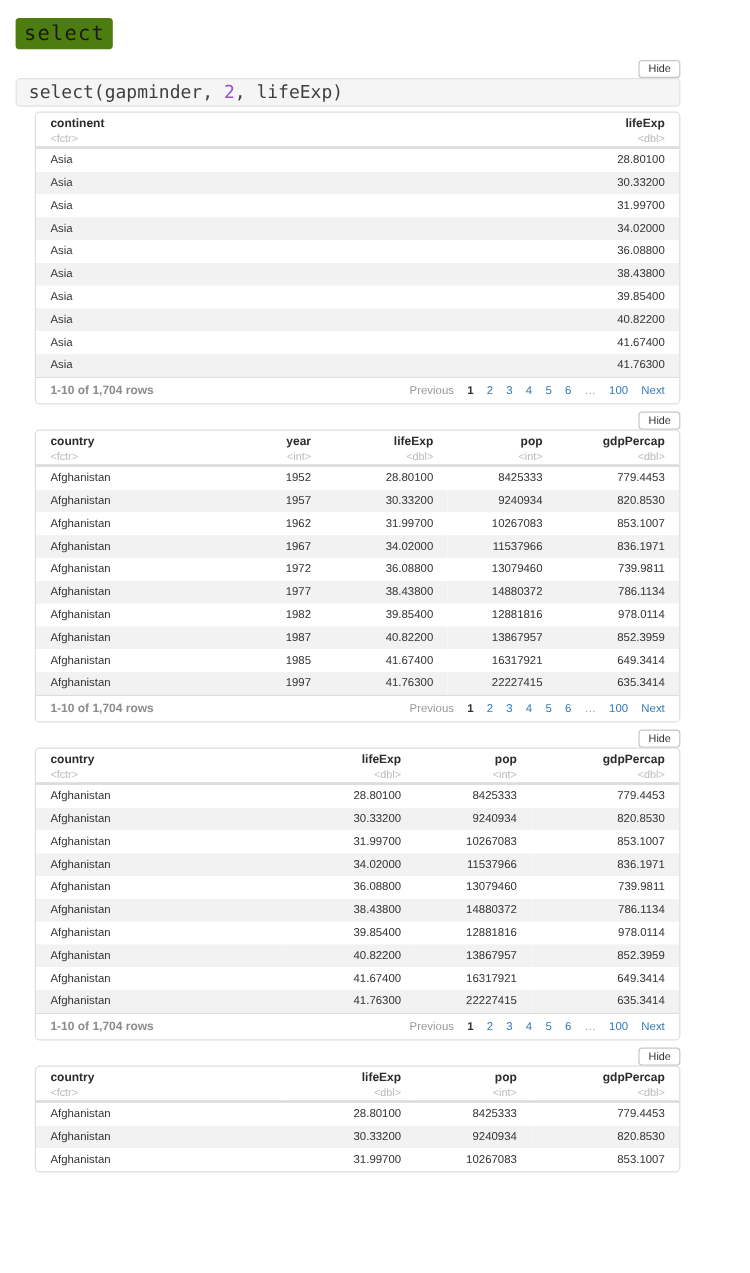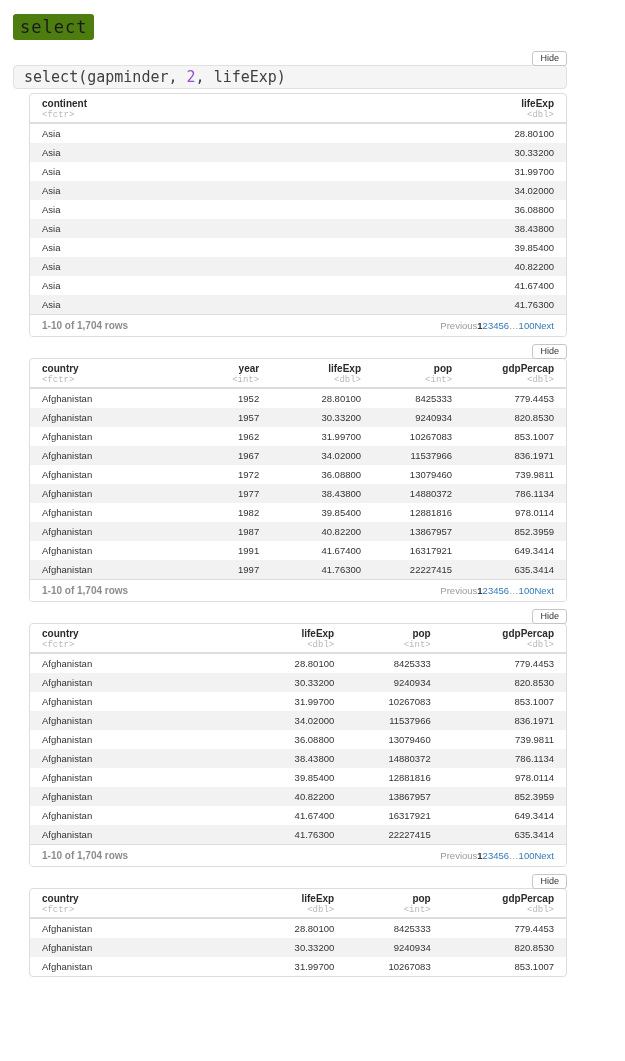--- a/index.html
+++ b/index.html
@@ -47,21 +47,21 @@
   .panel {
     border: 1px solid #ddd; border-radius: 4px;
     margin: 0 0 3px 16px; background: #fff; overflow: hidden;
   }
   table.grid { width: 100%; border-collapse: collapse; table-layout: fixed; }
   table.grid th {
     padding: 4px 12px 2px 12px; border-bottom: 2px solid #ddd;
     vertical-align: top; font-weight: normal;
   }
   .cname { font-size: 10px; line-height: 12px; font-weight: bold; color: #2b2b2b; }
-  .ctype { font-size: 9px;  line-height: 10px; color: #b9b9b9; font-family: Liberation Mono, monospace; }
+  .ctype { font-size: 9px;  line-height: 10px; color: #b9b9b9; }
   table.grid td {
     padding: 4px 12px; font-size: 9.5px; line-height: 11px; color: #333;
     overflow: hidden; white-space: nowrap;
   }
   table.grid tbody tr:nth-child(even) { background: #f2f2f2; }
   .al { text-align: left; }
   .ar { text-align: right; }
 
   
   .cols2 th:nth-child(1), .cols2 td:nth-child(1) { width: 55%; }
@@ -75,21 +75,21 @@
   .cols4 th:nth-child(3), .cols4 td:nth-child(3) { width: 18%; }
   .cols4 th:nth-child(4), .cols4 td:nth-child(4) { width: 23%; }
 
   
   .tfooter {
     border-top: 1px solid #ddd;
     display: flex; justify-content: space-between; align-items: center;
     padding: 5px 12px; background: #fff;
   }
   .rows-info { font-size: 10px; line-height: 11px; color: #8c8c8c; font-weight: bold; }
-  .pager { display: flex; font-size: 9.5px; line-height: 11px; }
+  .pager { display: flex; gap: 11px; font-size: 9.5px; line-height: 11px; }
   .pager span { cursor: pointer; }
   .pg-prev     { color: #999; cursor: default; }
   .pg-current  { color: #333; font-weight: bold; }
   .pg-link     { color: #337ab7; }
   .pg-ellipsis { color: #999; cursor: default; }
   .pg-next     { color: #337ab7; }
 </style>
 </head>
 <body>
 
@@ -262,21 +262,21 @@
               </tr>
               <tr>
                 <td class="al">Afghanistan</td>
                 <td class="ar">1987</td>
                 <td class="ar">40.82200</td>
                 <td class="ar">13867957</td>
                 <td class="ar">852.3959</td>
               </tr>
               <tr>
                 <td class="al">Afghanistan</td>
-                <td class="ar">1991</td>
+                <td class="ar">1985</td>
                 <td class="ar">41.67400</td>
                 <td class="ar">16317921</td>
                 <td class="ar">649.3414</td>
               </tr>
               <tr>
                 <td class="al">Afghanistan</td>
                 <td class="ar">1997</td>
                 <td class="ar">41.76300</td>
                 <td class="ar">22227415</td>
                 <td class="ar">635.3414</td>

